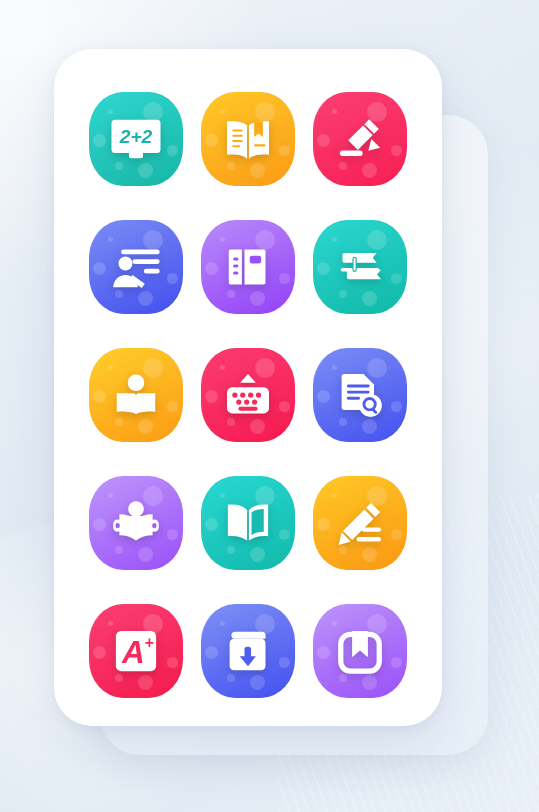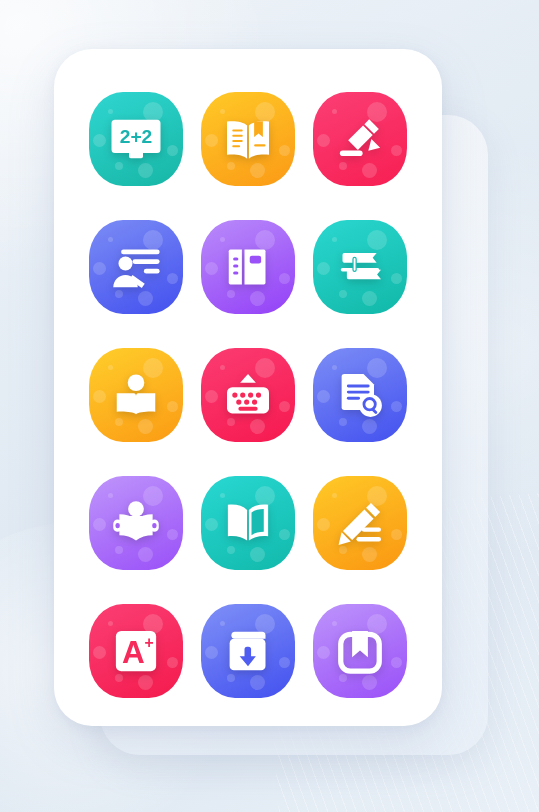--- a/index.html
+++ b/index.html
@@ -86,21 +86,21 @@
   .tile {
     position: relative;
     width: 94px;
     height: 94px;
     border-radius: 34px / 38px;
     display: flex;
     align-items: center;
     justify-content: center;
     overflow: hidden;
   }
-  .tile-wrap { position: relative; }
+  .tile-wrap { position: relative; font-style: italic; }
 
   
   .tile-wrap::after {
     content: "";
     position: absolute;
     left: 11px; right: 11px;
     bottom: -5px;
     height: 22px;
     border-radius: 50%;
     filter: blur(9px);

